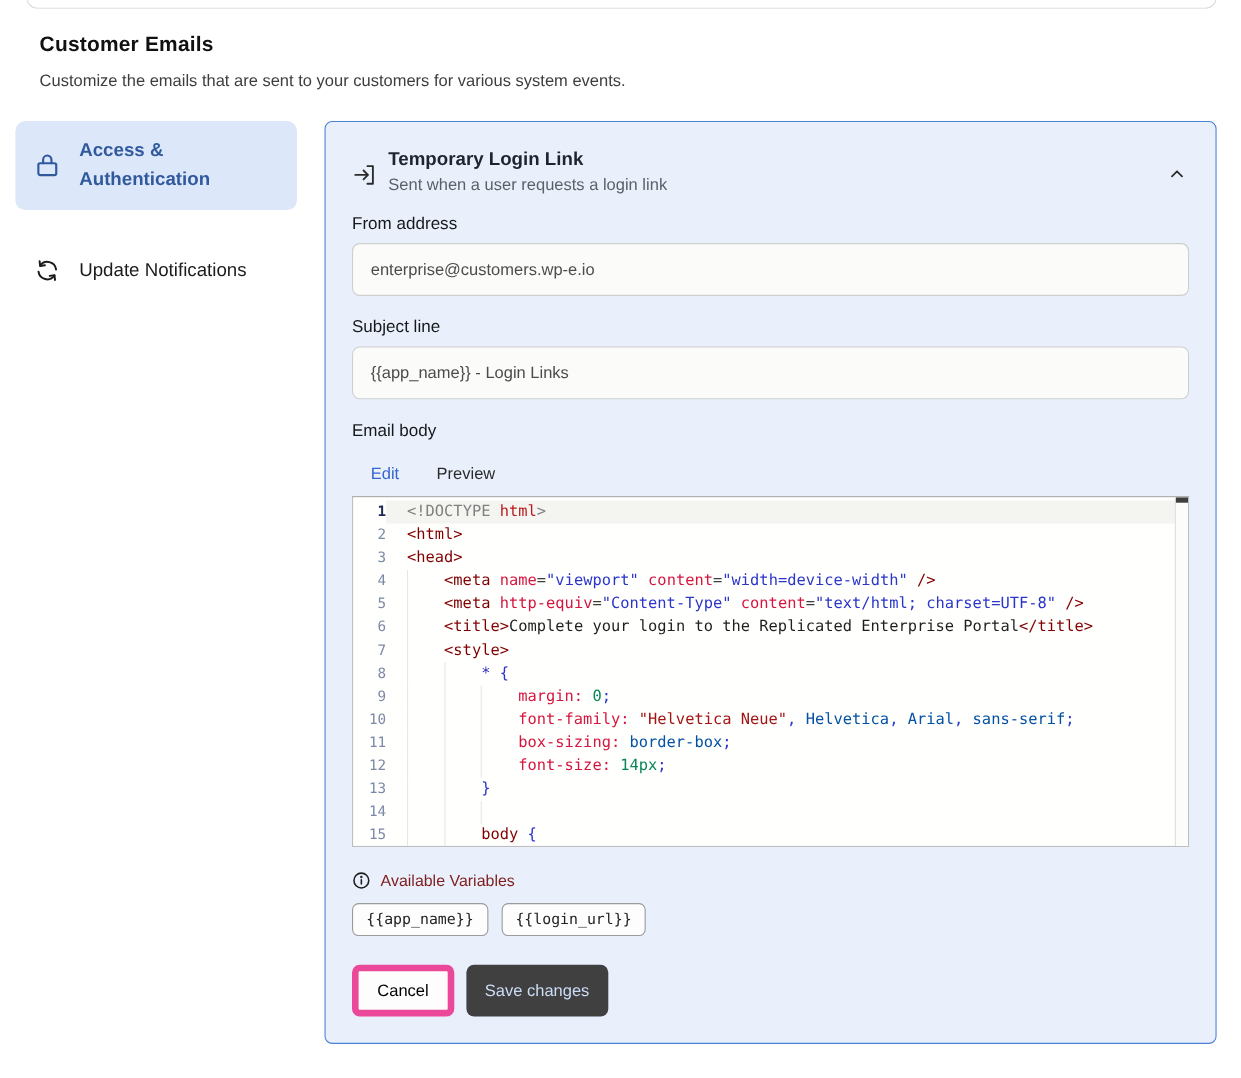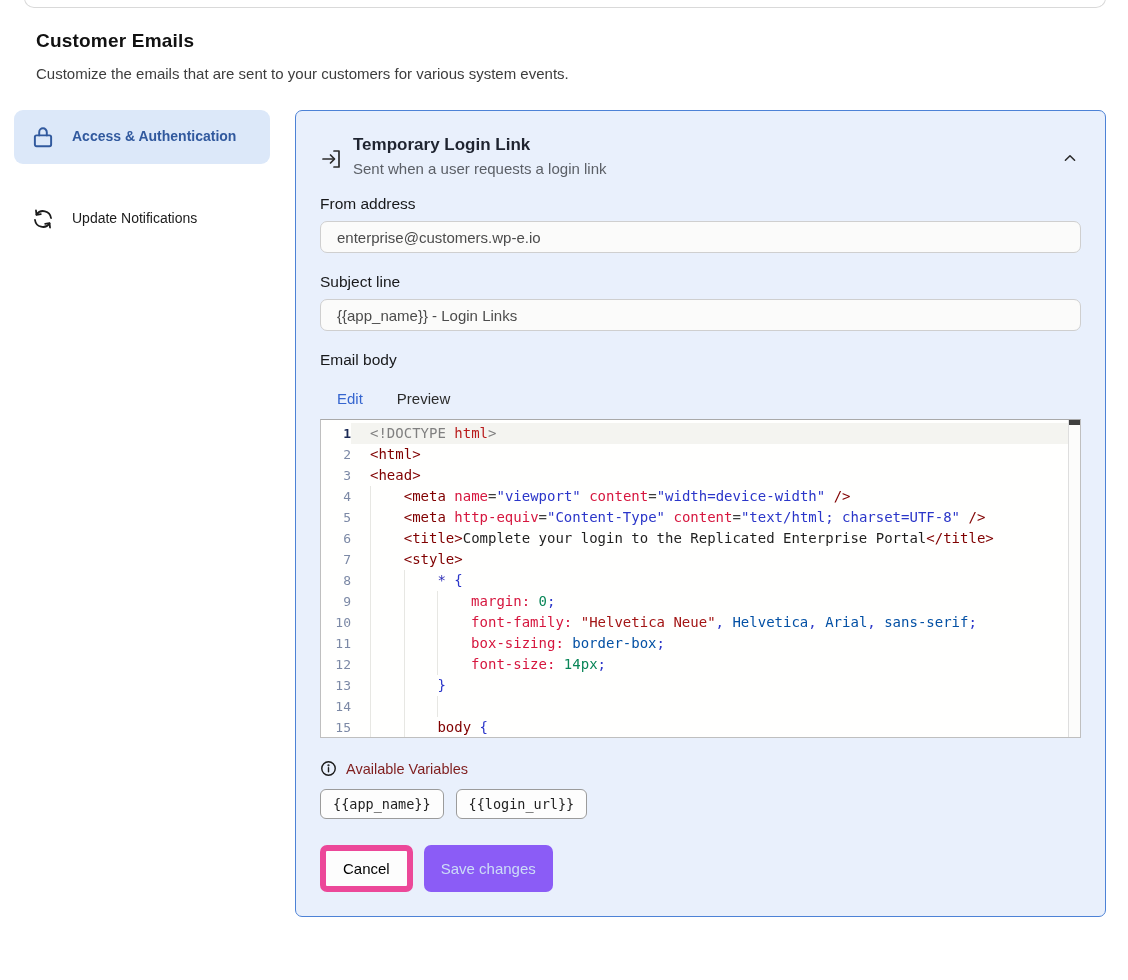--- a/index.html
+++ b/index.html
@@ -10,40 +10,40 @@
   .top-strip { position:absolute; left:24px; top:-6px; width:1082px; height:14px;
     border:1px solid #d9d9d9; border-top:none; border-radius:0 0 10px 10px; background:#fff; }
 
   .page-head { position:absolute; left:36px; top:30px; width:800px; }
   .page-title { font-size:19px; font-weight:700; color:#111; letter-spacing:.2px; }
   .page-sub { margin-top:13px; font-size:15px; color:#3d3d3d; }
 
   
   .sidebar { position:absolute; left:14px; top:110px; width:256px; }
   .side-item { display:flex; align-items:center; gap:16px; padding:14px 16px;
-    border-radius:9px; cursor:pointer; font-size:14px; color:#1b1b1b; }
+    border-radius:9px; cursor:pointer; font-size:17px; color:#1b1b1b; }
   .side-item.active { background:#dce8f9; color:#31599e; font-weight:600; }
   .side-item + .side-item { margin-top:28px; }
   .side-icon { width:26px; height:26px; flex:0 0 26px; display:flex; align-items:center; justify-content:center; }
   .side-label { line-height:1.55; }
 
   
   .panel { position:absolute; left:295px; top:110px; width:811px;
     background:#e9f0fc; border:1.5px solid #4d82d6; border-radius:7px;
     padding:24px; }
 
   .panel-head { display:flex; align-items:flex-start; margin-bottom:18px; }
   .ph-icon { width:24px; height:24px; margin-top:12px; margin-right:9px; flex:0 0 24px; }
   .ph-text { flex:1; }
   .ph-title { font-size:17px; font-weight:700; color:#1f2430; }
   .ph-sub { font-size:15px; color:#5b5f66; margin-top:5px; }
   .ph-chevron { width:22px; height:22px; margin-top:12px; cursor:pointer; }
 
   .fld-label { font-size:15.5px; color:#17181a; margin-bottom:8px; }
-  .fld-input { width:100%; height:32px; background:#fbfbfa; border:1px solid #cfcfcf;
+  .fld-input { width:100%; height:48px; background:#fbfbfa; border:1px solid #cfcfcf;
     border-radius:7px; font-size:15px; color:#4c4c4c; padding:0 16px;
     font-family:"Liberation Sans", sans-serif; margin-bottom:20px; display:block; }
 
   .tabs { display:flex; margin-top:12px; }
   .tab { padding:9px 17px 12px 17px; font-size:15px; color:#2b2b2b; cursor:pointer; position:relative; }
   .tab.active { color:#3565cf; font-weight:400; }
   .tab.active .tab-bar { position:absolute; left:0; right:0; bottom:-3px; height:3px; background:#3565cf; }
 
   
   .editor { position:relative; height:319px; background:#fffffe; border:1px solid #bfbfbf;
@@ -76,21 +76,21 @@
     padding:6px 12px; font-family:"DejaVu Sans Mono", monospace; font-size:13.5px;
     color:#222; cursor:pointer; }
 
   
   .panel-foot { display:flex; align-items:center; justify-content:space-between; margin-top:26px; }
   .foot-left { display:flex; align-items:center; gap:17px; }
   .updated { font-size:15px; color:#6b6b6b; }
   .btn { border-radius:7px; font-size:14.5px; cursor:pointer; font-family:"Liberation Sans", sans-serif; }
   .btn-outline { background:#fdfdfd; border:1px solid #3d3d3d; color:#161616; padding:9px 14px; }
   .btn-cancel { background:#fdfdfd; border:6px solid #ec4899; color:#000000; padding:9px 17px; font-size:15px; }
-  .btn-save { background:#8b5cf6; border:none; color:#ccdcf7; padding:10px 17px; font-size:15px; }
+  .btn-save { background:#404040; border:none; color:#ccdcf7; padding:10px 17px; font-size:15px; }
 </style>
 </head>
 <body>
 
 <div class="top-strip"></div>
 
 <div class="page-head">
   <div class="page-title">Customer Emails</div>
   <div class="page-sub">Customize the emails that are sent to your customers for various system events.</div>
 </div>

